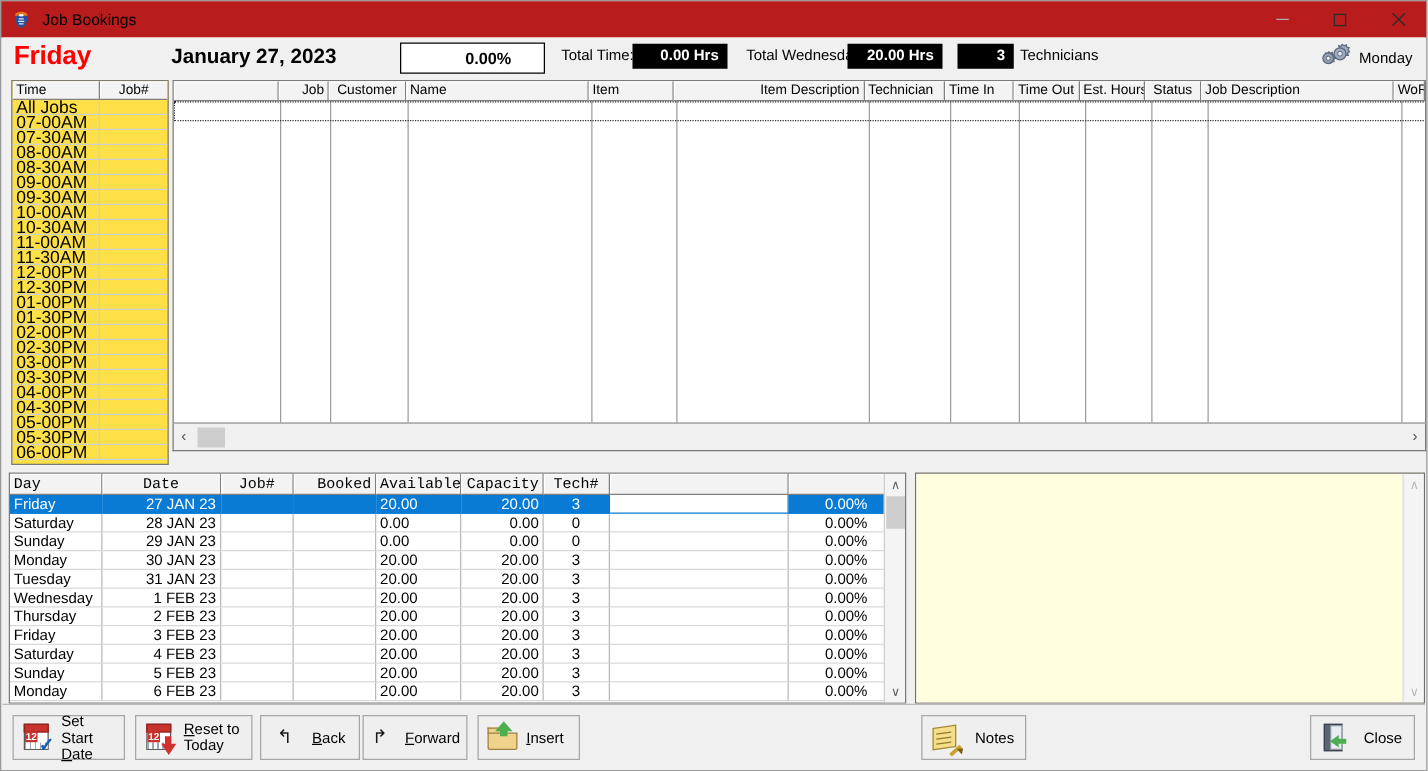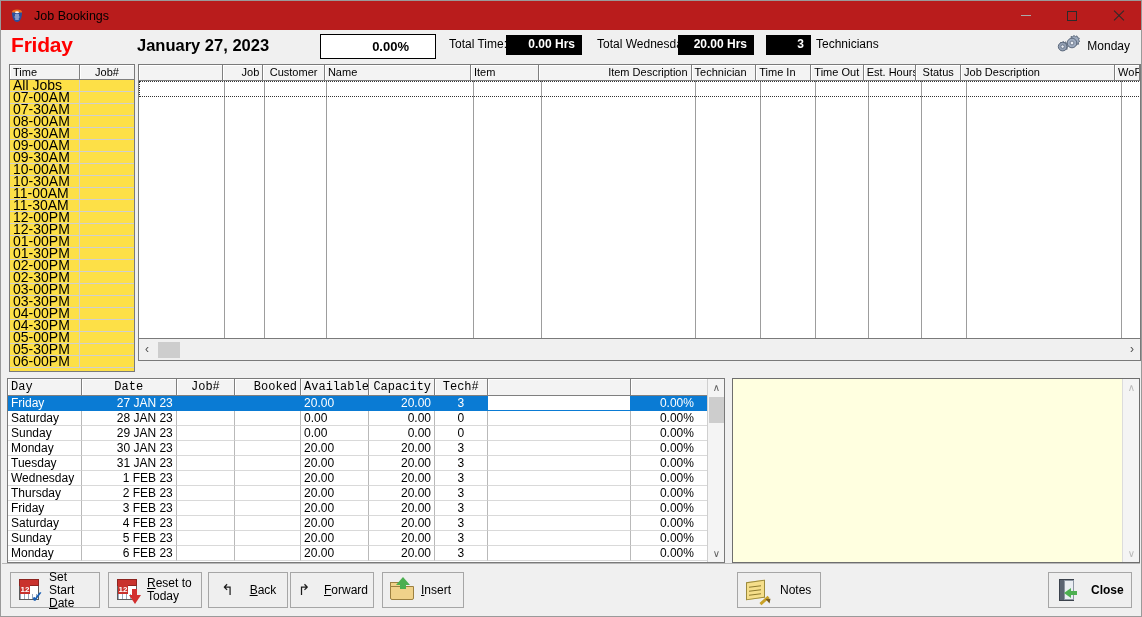--- a/index.html
+++ b/index.html
@@ -674,21 +674,21 @@
         <span class="npad"></span>
         <span class="nline" style="top:9px"></span>
         <span class="nline" style="top:13px"></span>
         <span class="nline" style="top:17px"></span>
         <span class="pencil"></span>
           <span class="ptip"></span>
       </span>
       <span class="tlabel">Notes</span>
     </div>
 
-    <div class="tbtn" style="right:8px; width:84px; gap:10px;font-weight:bold;">
+    <div class="tbtn" style="right:8px; width:84px; gap:10px;">
       <span class="ico ico-door">
         <span class="frame"></span>
           <span class="panel"></span>
         <span class="gstem2"></span>
           <span class="garrow2"></span>
       </span>
       <span class="tlabel">Close</span>
     </div>
   </div>
 </div>

